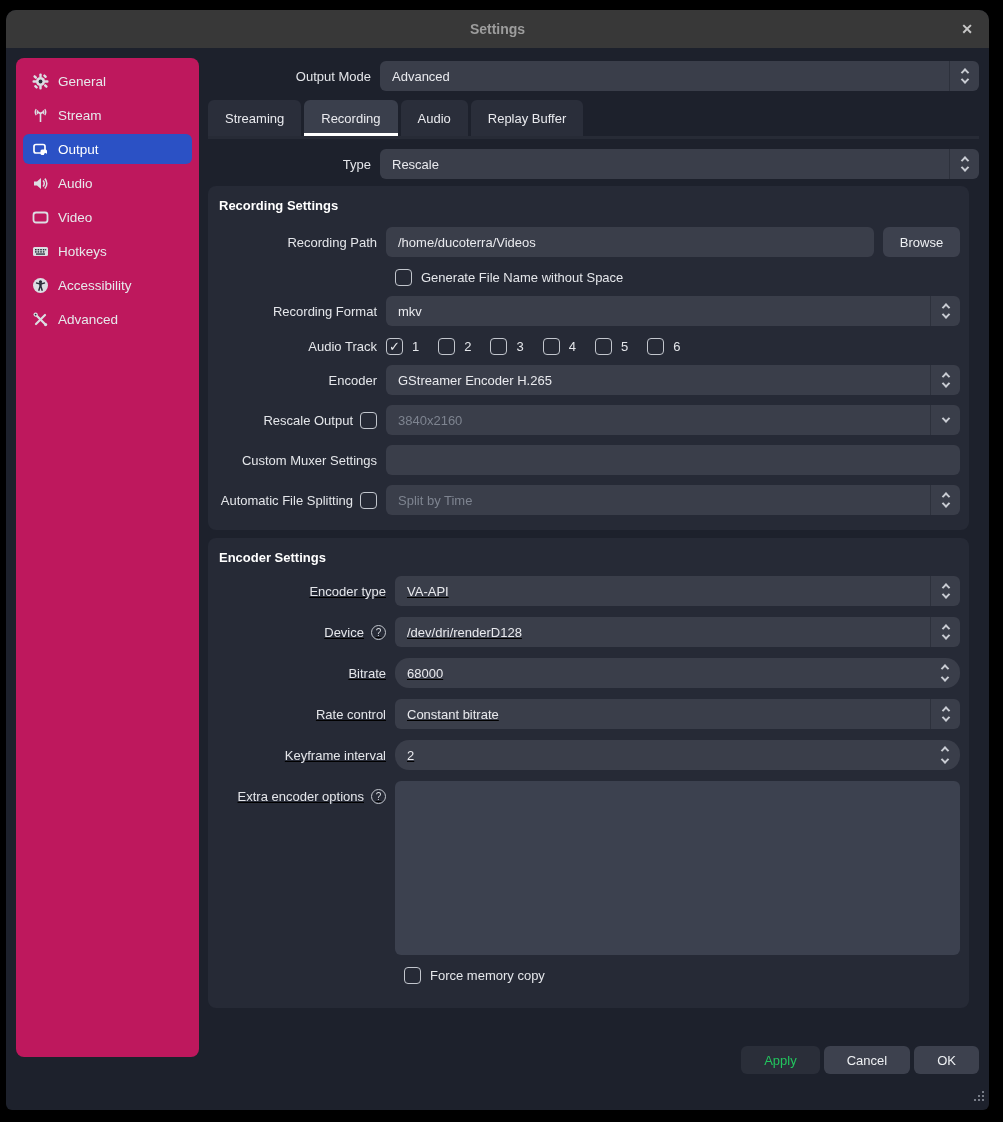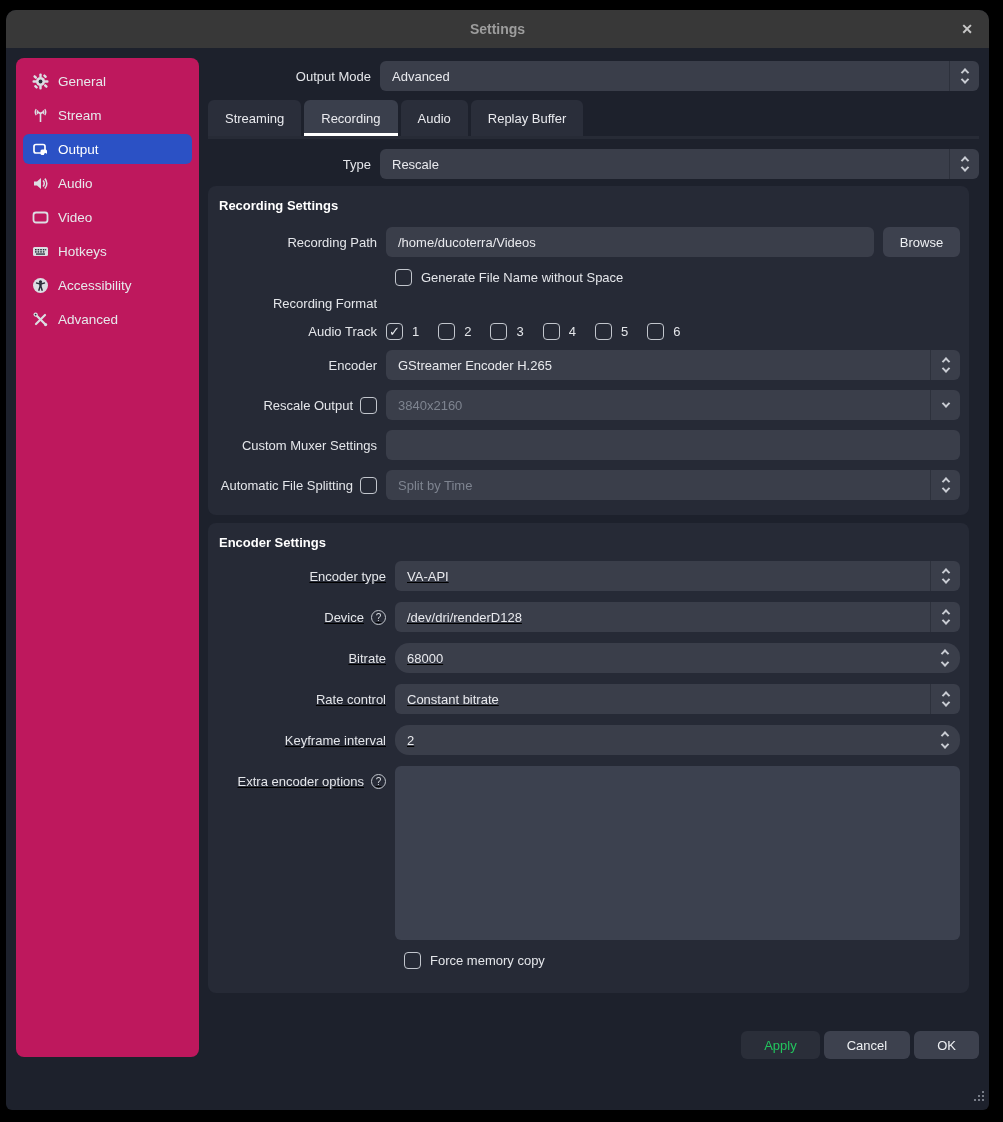--- a/index.html
+++ b/index.html
@@ -274,20 +274,27 @@
             </div>
           </div>
 
           <div class="cb-row row-indent">
             <span class="checkbox"></span>
             <span>Generate File Name without Space</span>
           </div>
 
           <div class="form-row">
             <span class="form-label">Recording Format</span>
+            <div class="combo">
+              <span class="combo-text">mkv</span>
+              <span class="combo-arrows">
+                  <span class="chev up"></span>
+                  <span class="chev down"></span>
+                </span>
+            </div>
           </div>
 
           <div class="form-row" style="margin-top:12px;">
             <span class="form-label">Audio Track</span>
             <div class="control cb-group">
               <label class="cb-row">
                 <span class="checkbox checked"></span>
                 <span>1</span>
               </label>
               <label class="cb-row">

